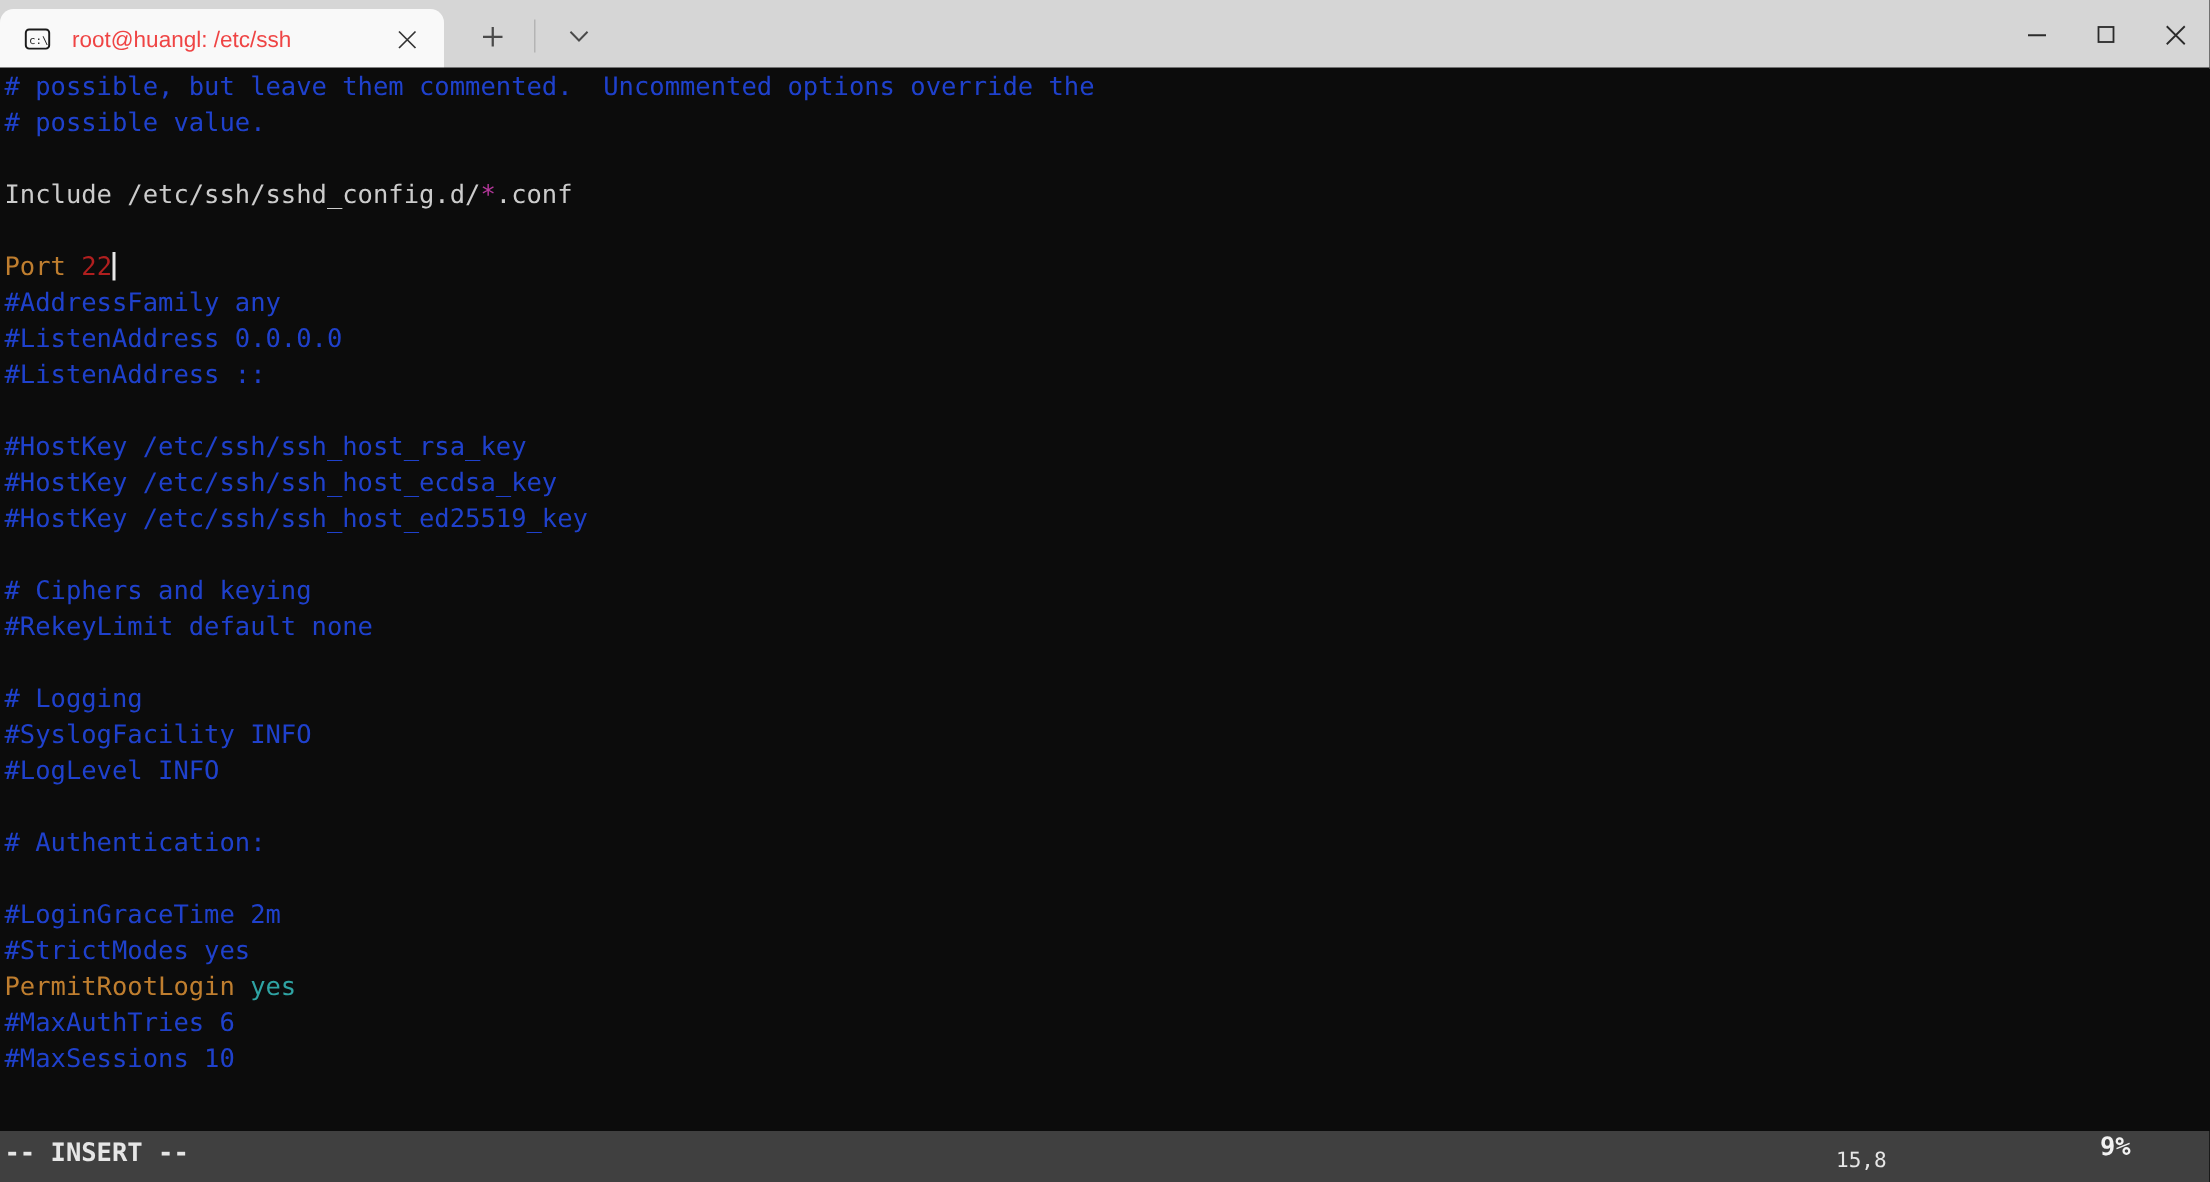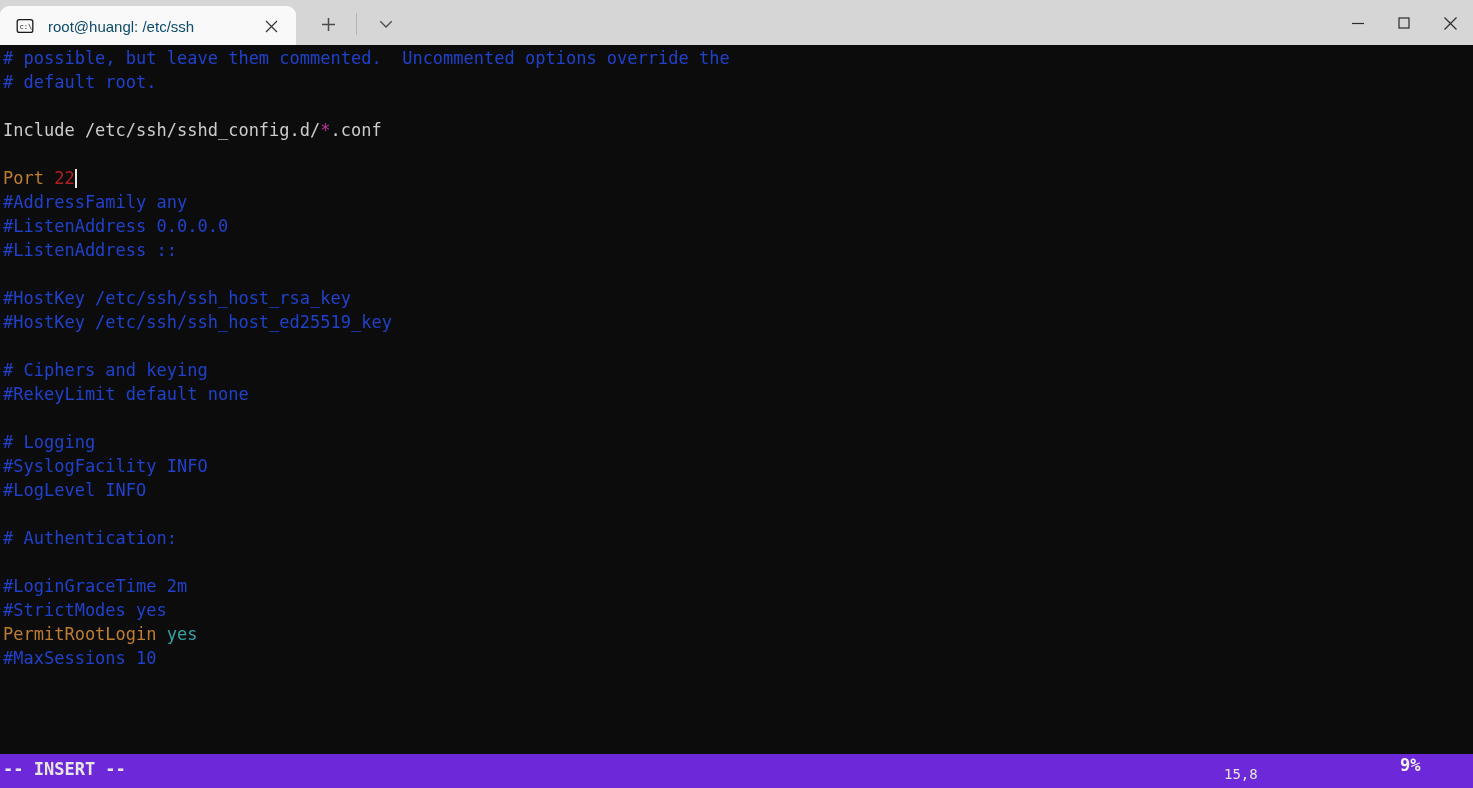--- a/index.html
+++ b/index.html
@@ -46,21 +46,21 @@
     width: 18px;
     height: 18px;
     flex: 0 0 18px;
     display: block;
     margin-right: 14px;
   }
 
   .tab-title {
     flex: 1 1 auto;
     font-size: 15px;
-    color: #0c4a6e;
+    color: #ef4444;
     white-space: nowrap;
     overflow: hidden;
     font-family: "Liberation Sans", sans-serif;
   }
 
   .tab-close {
     width: 30px;
     height: 30px;
     flex: 0 0 30px;
     display: flex;
@@ -160,21 +160,21 @@
     margin-left: 0px;
   }
 
   
   #statusline {
     position: absolute;
     left: 0;
     bottom: 0;
     width: 1473px;
     height: 34px;
-    background: #6d28d9;
+    background: #404040;
   }
 
   #status-mode {
     position: absolute;
     left: 3px;
     top: 0;
     height: 34px;
     line-height: 30px;
     font-family: "DejaVu Sans Mono", "Liberation Mono", monospace;
     font-size: 17px;
@@ -266,44 +266,46 @@
     </div>
   </div>
 
   <div id="titlebar-bottom-edge"></div>
 </div>
 
 <div id="terminal">
 
   <div id="term-body">
       <div class="line"><span class="c-comment"># possible, but leave them commented.  Uncommented options override the</span></div>
-      <div class="line"><span class="c-comment"># default root.</span></div>
+      <div class="line"><span class="c-comment"># possible value.</span></div>
       <div class="line"><span class="c-plain"></span></div>
       <div class="line"><span class="c-plain">Include /etc/ssh/sshd_config.d/</span><span class="c-special">*</span><span class="c-plain">.conf</span></div>
       <div class="line"><span class="c-plain"></span></div>
       <div class="line"><span class="c-keyword">Port </span><span class="c-number">22</span><span class="cursor"></span></div>
       <div class="line"><span class="c-comment">#AddressFamily any</span></div>
       <div class="line"><span class="c-comment">#ListenAddress 0.0.0.0</span></div>
       <div class="line"><span class="c-comment">#ListenAddress ::</span></div>
       <div class="line"><span class="c-plain"></span></div>
       <div class="line"><span class="c-comment">#HostKey /etc/ssh/ssh_host_rsa_key</span></div>
+      <div class="line"><span class="c-comment">#HostKey /etc/ssh/ssh_host_ecdsa_key</span></div>
       <div class="line"><span class="c-comment">#HostKey /etc/ssh/ssh_host_ed25519_key</span></div>
       <div class="line"><span class="c-plain"></span></div>
       <div class="line"><span class="c-comment"># Ciphers and keying</span></div>
       <div class="line"><span class="c-comment">#RekeyLimit default none</span></div>
       <div class="line"><span class="c-plain"></span></div>
       <div class="line"><span class="c-comment"># Logging</span></div>
       <div class="line"><span class="c-comment">#SyslogFacility INFO</span></div>
       <div class="line"><span class="c-comment">#LogLevel INFO</span></div>
       <div class="line"><span class="c-plain"></span></div>
       <div class="line"><span class="c-comment"># Authentication:</span></div>
       <div class="line"><span class="c-plain"></span></div>
       <div class="line"><span class="c-comment">#LoginGraceTime 2m</span></div>
       <div class="line"><span class="c-comment">#StrictModes yes</span></div>
       <div class="line"><span class="c-keyword">PermitRootLogin </span><span class="c-value">yes</span></div>
+      <div class="line"><span class="c-comment">#MaxAuthTries 6</span></div>
       <div class="line"><span class="c-comment">#MaxSessions 10</span></div>
     </div>
 
   <div id="statusline">
     <div id="status-mode">-- INSERT --</div>
     <div id="status-position">15,8</div>
     <div id="status-percent">9%</div>
   </div>
 
 </div>

